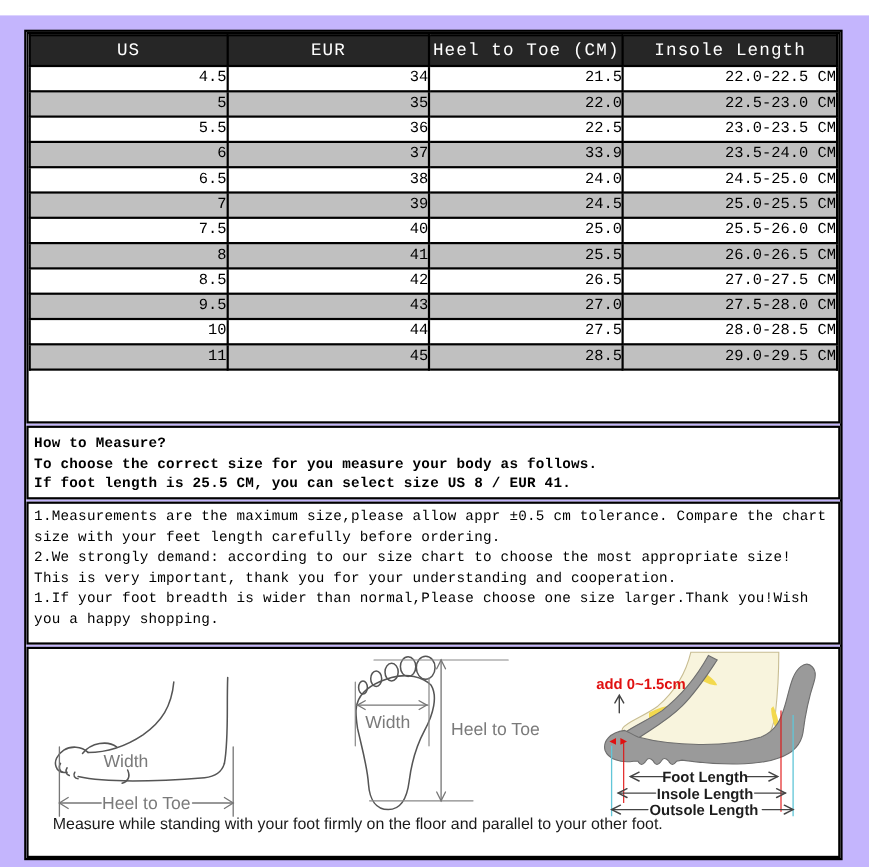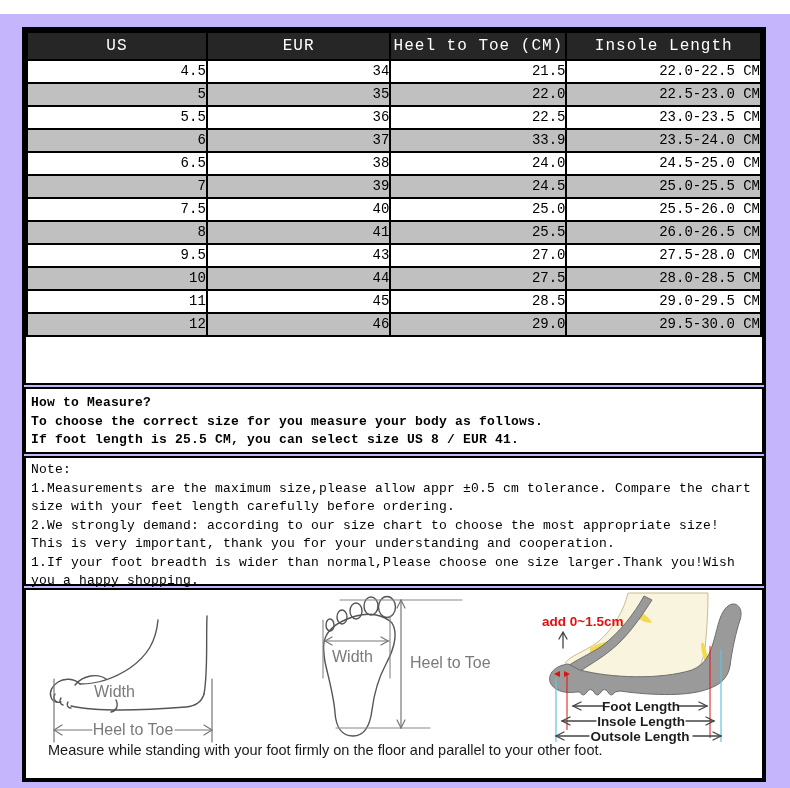--- a/index.html
+++ b/index.html
@@ -110,55 +110,54 @@
               <td>25.0</td>
               <td>25.5-26.0 CM</td>
             </tr>
             <tr>
               <td>8</td>
               <td>41</td>
               <td>25.5</td>
               <td>26.0-26.5 CM</td>
             </tr>
             <tr>
+              <td>8.5</td>
+              <td>42</td>
+              <td>26.5</td>
+              <td>27.0-27.5 CM</td>
+            </tr>
+            <tr>
               <td>9.5</td>
               <td>43</td>
               <td>27.0</td>
               <td>27.5-28.0 CM</td>
             </tr>
             <tr>
               <td>10</td>
               <td>44</td>
               <td>27.5</td>
               <td>28.0-28.5 CM</td>
             </tr>
             <tr>
               <td>11</td>
               <td>45</td>
               <td>28.5</td>
               <td>29.0-29.5 CM</td>
             </tr>
-            <tr>
-              <td>12</td>
-              <td>46</td>
-              <td>29.0</td>
-              <td>29.5-30.0 CM</td>
-            </tr>
           </tbody>
       </table>
     </section>
 
     <section class="sec sec-measure">
       <div class="mono-line">How to Measure?</div>
       <div class="mono-line">To choose the correct size for you measure your body as follows.</div>
       <div class="mono-line">If foot length is 25.5 CM, you can select size US 8 / EUR 41.</div>
     </section>
 
     <section class="sec sec-note">
-      <div class="mono-line">Note:</div>
       <div class="mono-line">1.Measurements are the maximum size,please allow appr ±0.5 cm tolerance. Compare the chart size with your feet length carefully before ordering.</div>
       <div class="mono-line">2.We strongly demand: according to our size chart to choose the most appropriate size! This is very important, thank you for your understanding and cooperation.</div>
       <div class="mono-line">1.If your foot breadth is wider than normal,Please choose one size larger.Thank you!Wish you a happy shopping.</div>
     </section>
 
     <section class="sec sec-diagrams">
 
       <svg class="dg dg1" width="220" height="150" viewBox="0 0 220 150">
         <g>
           <path class="outline" d="M130,18 C128,40 119,54 102,66 C84,78 66,82 52,82"></path>

